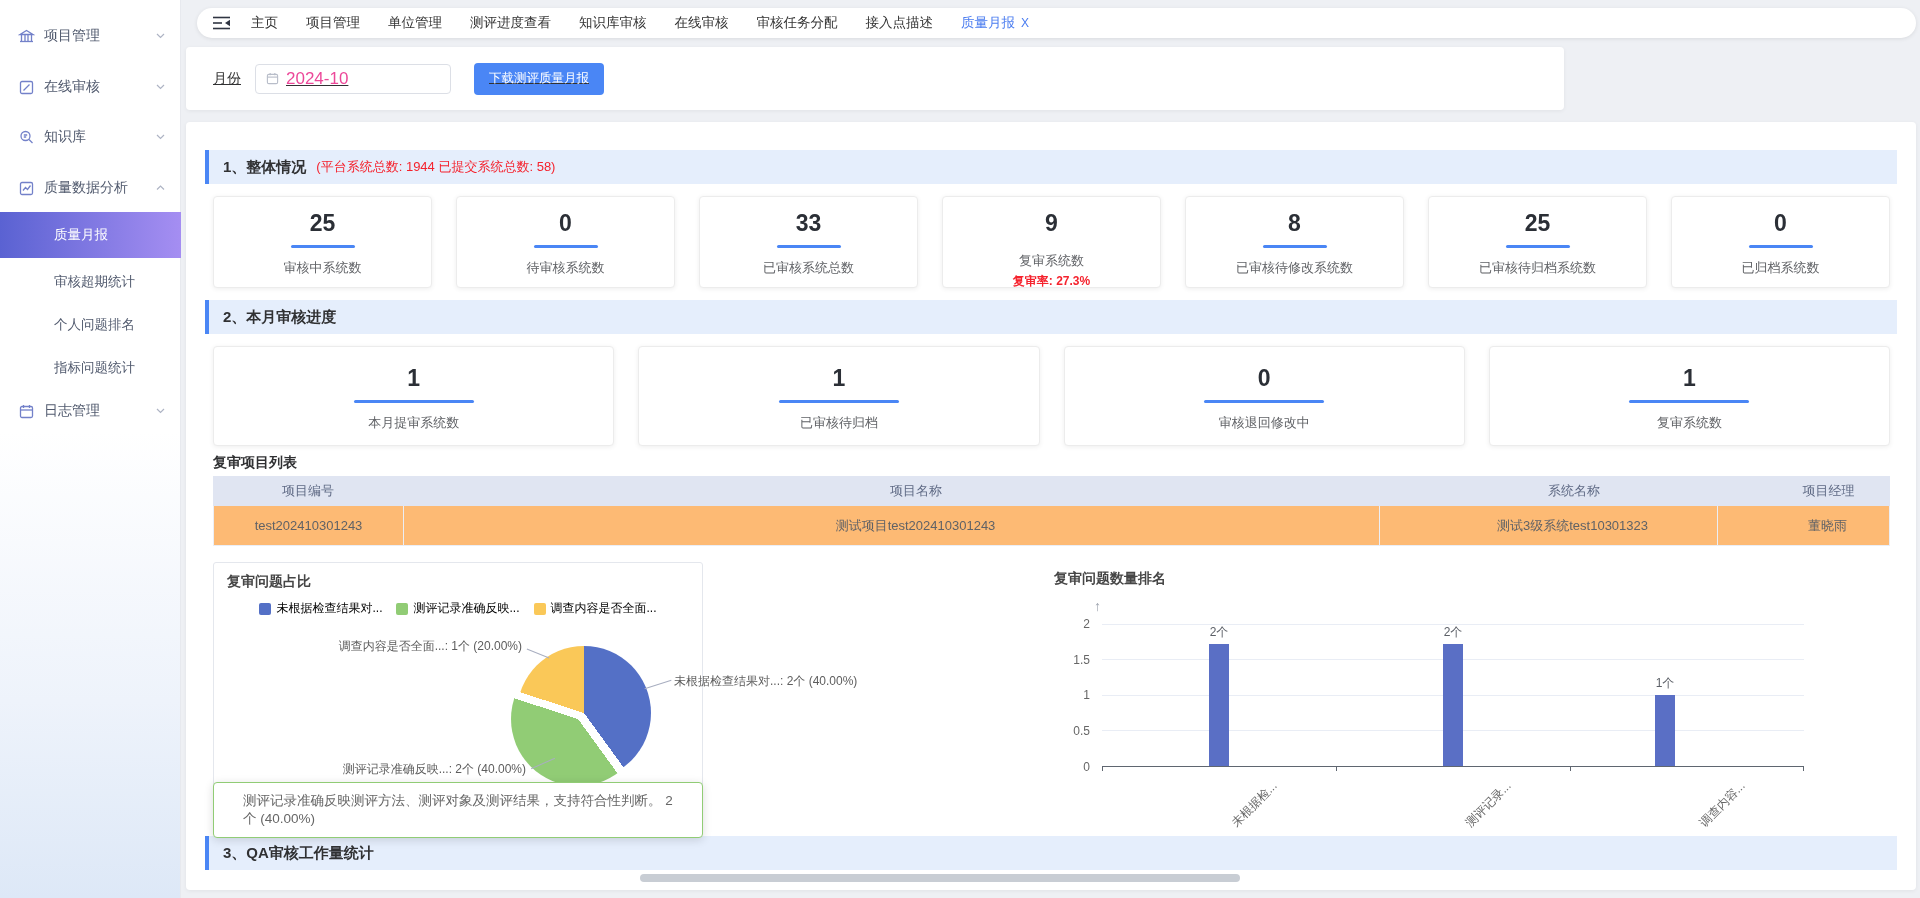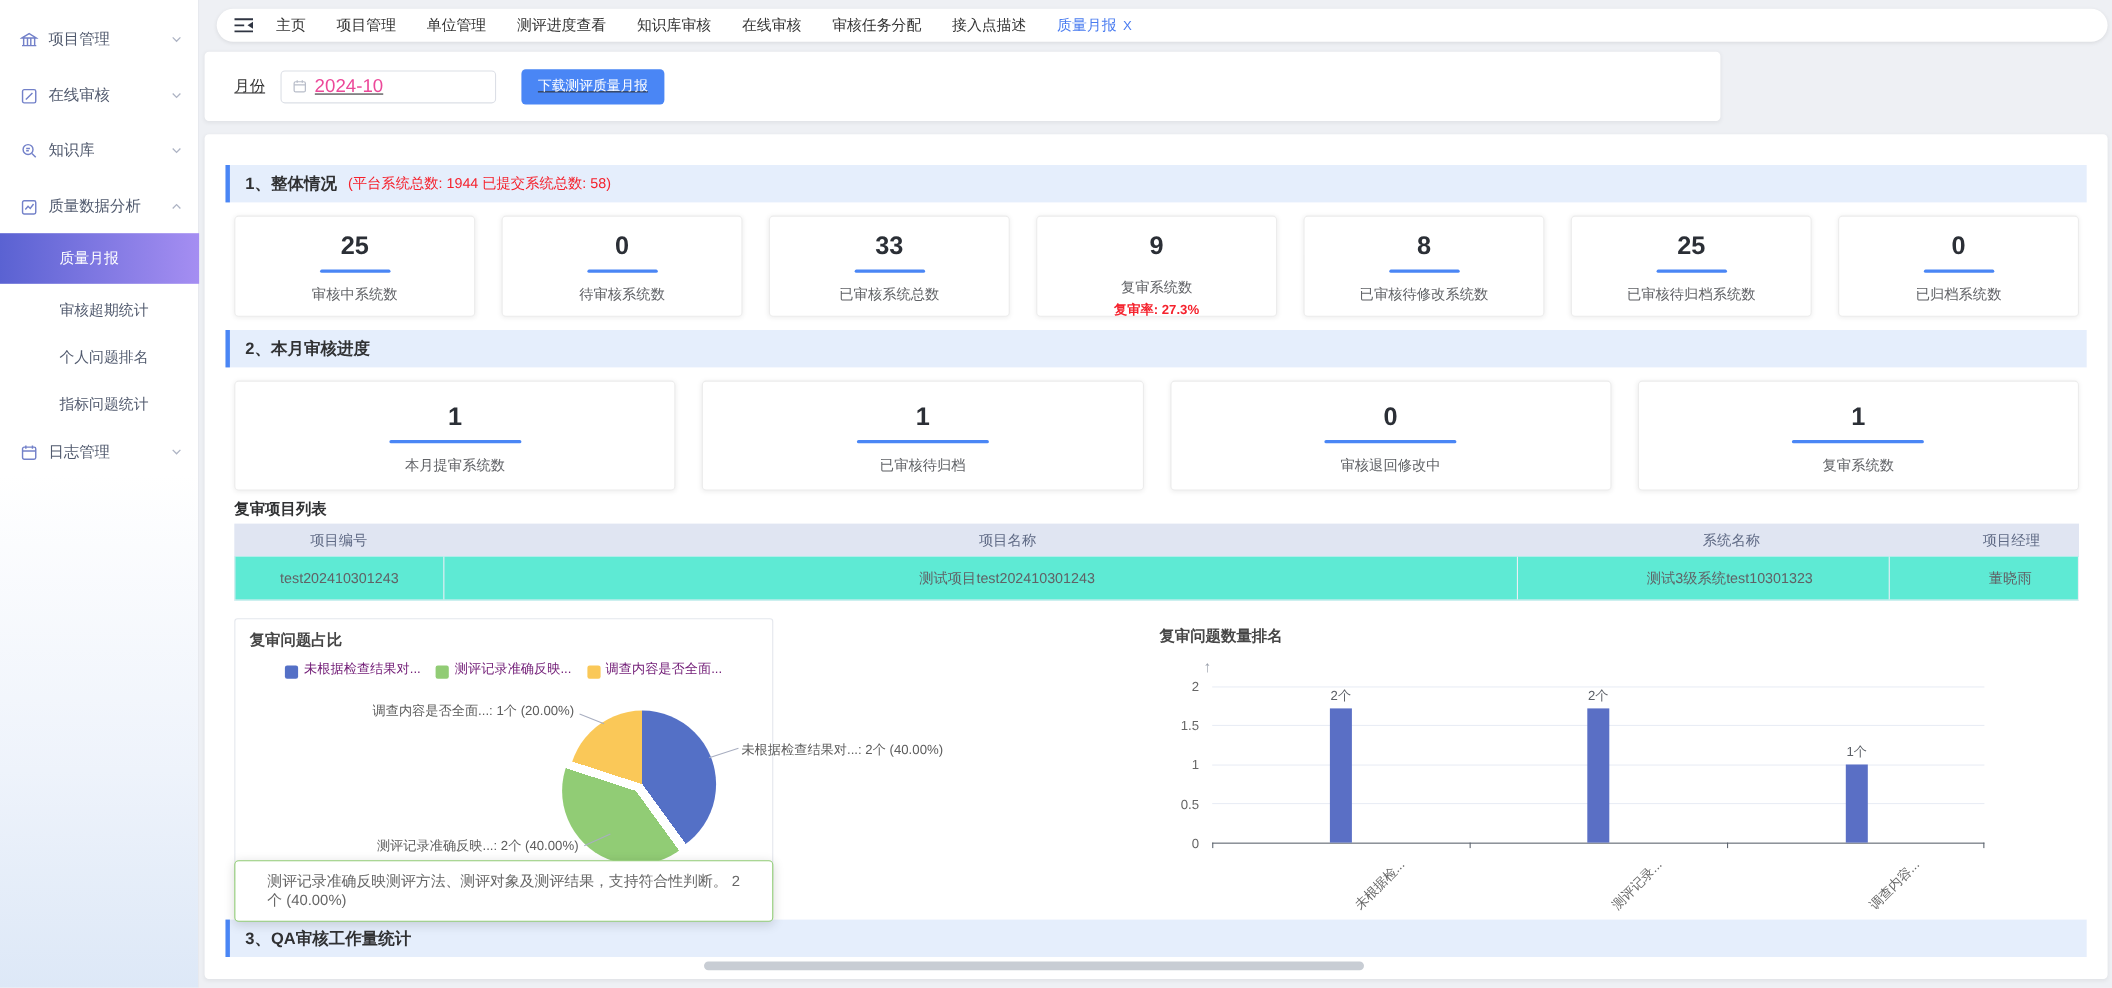--- a/index.html
+++ b/index.html
@@ -59,33 +59,33 @@
   .stat-line { width:64px; height:3px; background:#4a86f5; border-radius:2px; margin-top:9px; }
   .row2 .stat-line { width:120px; }
   .stat-label { font-size:13px; color:#606266; margin-top:11px; }
   .stat-extra { font-size:12px; color:#f5222d; margin-top:3px; font-weight:bold; }
 
   
   .table-title { position:absolute; left:27px; top:332px; font-size:14px; font-weight:bold; color:#303133;text-align:right; }
   .review-table { position:absolute; left:27px; top:354px; width:1677px; font-size:13px; }
   .tr { display:flex;gap:48px; }
   .th-row { background:#e0e5f2; color:#5f6a85; height:30px; }
-  .td-row { background:#5eead4; color:#606266; height:40px; border:1px solid #ebeef5; border-top:none; }
+  .td-row { background:#fdba74; color:#606266; height:40px; border:1px solid #ebeef5; border-top:none; }
   .cell { display:flex; align-items:center; justify-content:center; }
   .c1 { width:190px; } .c2 { flex:1; } .c3 { width:290px; } .c4 { width:123px; }
   .td-row .cell { border-right:1px solid #ebeef5; }
   .td-row .cell:last-child { border-right:none; }
 
   
   .pie-box { position:absolute; left:27px; top:440px; width:490px; height:240px; border:1px solid #e4e7ed;
     border-radius:3px; background:#fff; }
   .chart-title { font-size:14px; font-weight:bold; color:#464646; }
   .pie-box .chart-title { position:absolute; left:13px; top:10px; }
   .pie-legend { position:absolute; left:0; top:37px; width:100%; display:flex; justify-content:center; gap:14px; }
-  .legend-item { display:flex; align-items:flex-end; font-size:12px; color:#701a75; }
+  .legend-item { display:flex; align-items:center; font-size:12px; color:#000000; }
   .legend-item .sw { width:12px; height:12px; border-radius:2px; margin-right:5px; }
   .pie-wrap { position:absolute; left:303px; top:83px; width:134px; height:134px; }
   .pie-circle { position:absolute; left:0; top:0; width:134px; height:134px; border-radius:50%; }
   .pie-selected-slice { position:absolute; left:0; top:0; width:134px; height:134px; border-radius:50%;
     transform:translate(-6px,6px); }
   .pie-callout { position:absolute; font-size:12px; color:#5d5d5d; white-space:nowrap; }
   .callout-right { left:460px; top:110px; }
   .callout-top { left:0; top:75px; width:308px; text-align:right; }
   .callout-bottom { left:0; top:198px; width:312px; text-align:right; }
   .connector { position:absolute; height:0; border-top:1px solid #a8aec0; }
@@ -103,21 +103,21 @@
   .bar-plot { position:absolute; left:56px; top:58px; width:702px; height:143px;
     background:linear-gradient(#e9edf5,#e9edf5) 0 0/100% 1px no-repeat,
                linear-gradient(#e9edf5,#e9edf5) 0 25%/100% 1px no-repeat,
                linear-gradient(#e9edf5,#e9edf5) 0 50%/100% 1px no-repeat,
                linear-gradient(#e9edf5,#e9edf5) 0 75%/100% 1px no-repeat;
     border-bottom:1px solid #5f6670; }
   .y-axis-arrow { position:absolute; left:48px; top:32px; font-size:14px; color:#9aa0ab; }
   .ytick { position:absolute; width:44px; text-align:right; font-size:12px; color:#666; }
   .bar-slot { position:absolute; bottom:0; width:60px; height:100%; display:flex; flex-direction:column;
     justify-content:flex-end; align-items:center; }
-  .slot-0 { left:87px; } .slot-1 { left:321px; } .slot-2 { left:556px; }
+  .slot-0 { left:87px; } .slot-1 { left:321px; } .slot-2 { left:533px; }
   .bar-value { font-size:12px; color:#5b5f66; margin-bottom:3px; }
   .bar-rect { width:20px; }
   .x-tick { position:absolute; top:100%; width:1px; height:5px; background:#5f6670; }
   .cat-label { position:absolute; top:212px; font-size:12px; color:#666; white-space:nowrap;
     transform:rotate(-45deg); transform-origin:100% 0; }
   .cat-0 { right:577px; } .cat-1 { right:343px; } .cat-2 { right:109px; }
 
   
   .h-scrollbar { position:absolute; left:454px; top:752px; width:600px; height:8px; background:#c8cdd4;
     border-radius:4px; }

